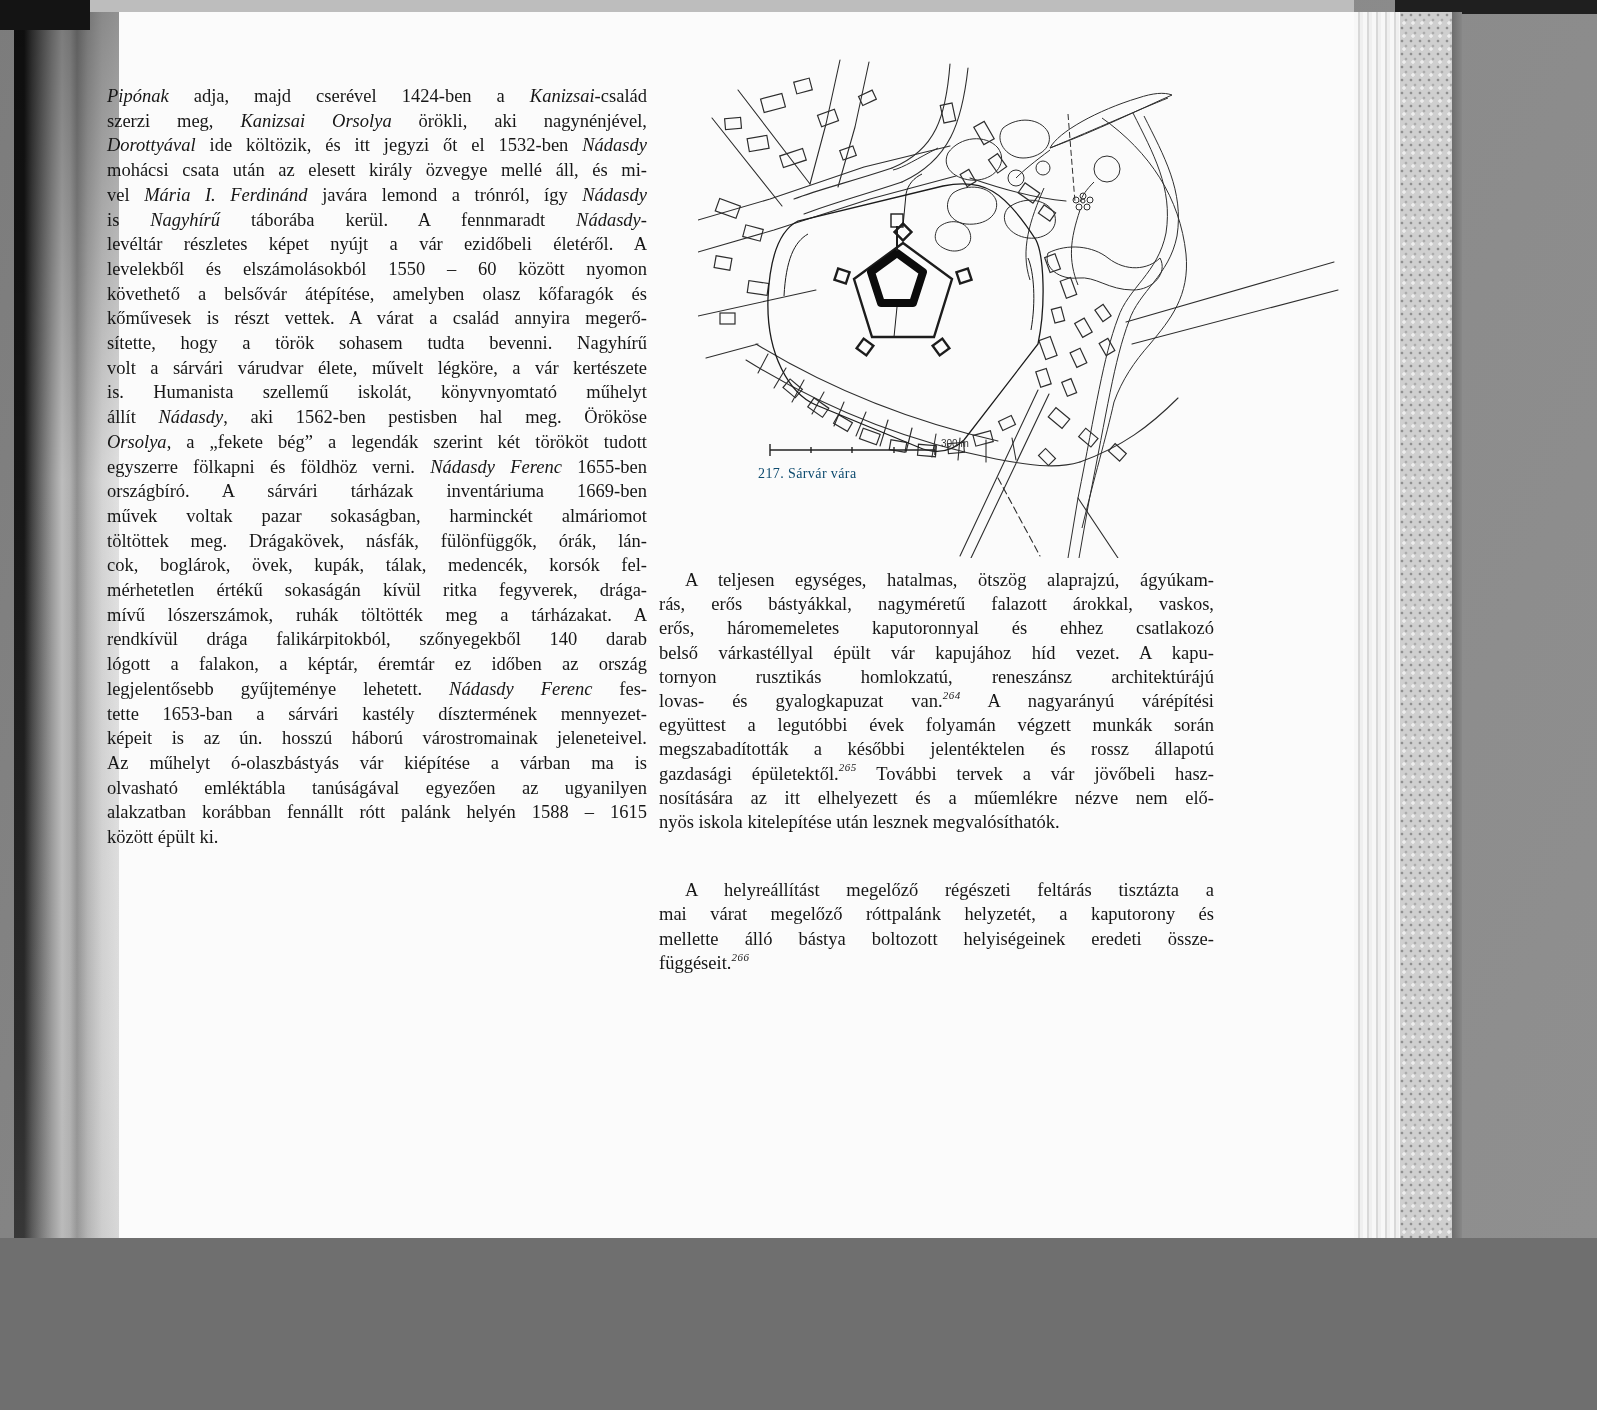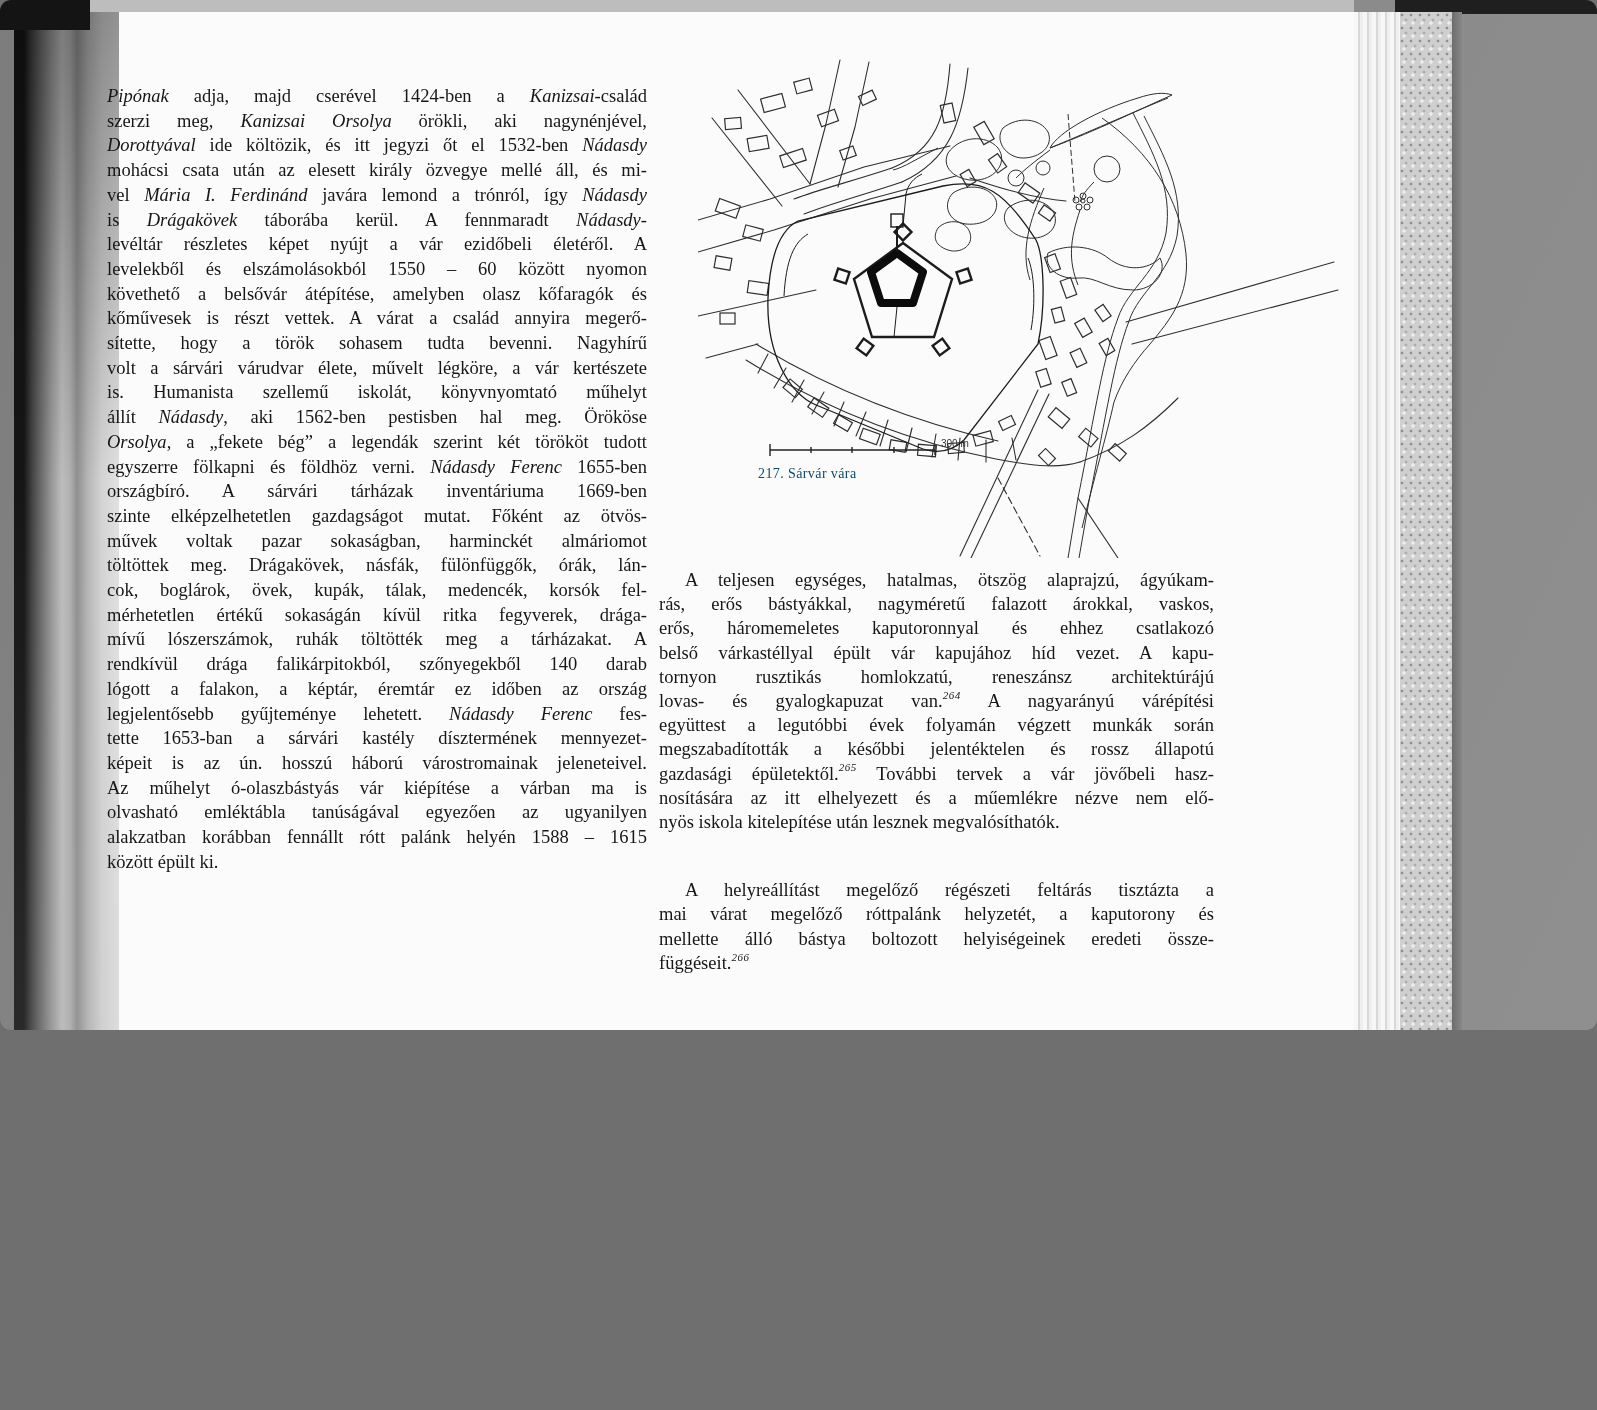--- a/index.html
+++ b/index.html
@@ -1,18 +1,18 @@
 <!DOCTYPE html>
 <html><head>
 <meta charset="utf-8">
 <style>
   html,body{margin:0;padding:0;background:#6f6f6f;}
-  .scan{position:relative;width:1597px;height:1030px;overflow:hidden;
+  .scan{position:relative;width:1597px;height:1238px;overflow:hidden;
         background:linear-gradient(115deg,#7c7c7c 0%,#888 40%,#8f8f8f 100%);
-        font-family:"Liberation Serif","DejaVu Serif",serif;border-radius:11px;}
+        font-family:"Liberation Serif","DejaVu Serif",serif;}
   .top-strip{position:absolute;left:90px;top:0;width:1264px;height:12px;background:#bdbdbd;}
   .corner-tl{position:absolute;left:0;top:0;width:90px;height:30px;background:#141414;}
   .corner-tr{position:absolute;left:1395px;top:0;width:202px;height:14px;background:#1f1f1f;}
   .page{position:absolute;left:14px;top:12px;width:1340px;height:1340px;background:#fbfbfb;
         border-bottom-left-radius:80px 48px;border-bottom:3px solid #454545;overflow:hidden;}
   .gutter{position:absolute;left:0;top:0;width:105px;height:100%;
     background:
       linear-gradient(180deg, rgba(0,0,0,0.42) 0%, rgba(0,0,0,0.10) 35%, rgba(110,110,110,0.22) 78%, rgba(140,140,140,0.34) 100%),
       linear-gradient(90deg,#181818 0 10px,#4a4a4a 18px,#7c7c7c 28px,#aaa 38px,#d2d2d2 48px,#c4c4c4 56px,#a0a0a0 63px,#cbcbcb 74px,#ececec 88px,#fbfbfb 105px);}
   .edge-lines{position:absolute;left:1354px;top:12px;width:46px;height:1340px;
@@ -43,33 +43,32 @@
   <div class="page">
     <div class="gutter"></div>
 
     <div class="col col-left">
         <div>
           <div class="tline"><i>Pipónak</i> adja, majd cserével 1424-ben a <i>Kanizsai</i>-család</div>
           <div class="tline">szerzi meg, <i>Kanizsai Orsolya</i> örökli, aki nagynénjével,</div>
           <div class="tline"><i>Dorottyával</i> ide költözik, és itt jegyzi őt el 1532-ben <i>Nádasdy</i></div>
           <div class="tline">mohácsi csata után az elesett király özvegye mellé áll, és mi-</div>
           <div class="tline">vel <i>Mária I. Ferdinánd</i> javára lemond a trónról, így <i>Nádasdy</i></div>
-          <div class="tline">is <i>Drágakövek</i> táborába kerül. A fennmaradt <i>Nádasdy</i>-</div>
+          <div class="tline">is <i>Nagyhírű</i> táborába kerül. A fennmaradt <i>Nádasdy</i>-</div>
           <div class="tline">levéltár részletes képet nyújt a vár ezidőbeli életéről. A</div>
           <div class="tline">levelekből és elszámolásokból 1550 – 60 között nyomon</div>
           <div class="tline">követhető a belsővár átépítése, amelyben olasz kőfaragók és</div>
           <div class="tline">kőművesek is részt vettek. A várat a család annyira megerő-</div>
           <div class="tline">sítette, hogy a török sohasem tudta bevenni. Nagyhírű</div>
           <div class="tline">volt a sárvári várudvar élete, művelt légköre, a vár kertészete</div>
           <div class="tline">is. Humanista szellemű iskolát, könyvnyomtató műhelyt</div>
           <div class="tline">állít <i>Nádasdy</i>, aki 1562-ben pestisben hal meg. Örököse</div>
           <div class="tline"><i>Orsolya</i>, a „fekete bég” a legendák szerint két törököt tudott</div>
           <div class="tline">egyszerre fölkapni és földhöz verni. <i>Nádasdy Ferenc</i> 1655-ben</div>
           <div class="tline">országbíró. A sárvári tárházak inventáriuma 1669-ben</div>
-          <div class="tline">szinte elképzelhetetlen gazdagságot mutat. Főként az ötvös-</div>
           <div class="tline">művek voltak pazar sokaságban, harminckét almáriomot</div>
           <div class="tline">töltöttek meg. Drágakövek, násfák, fülönfüggők, órák, lán-</div>
           <div class="tline">cok, boglárok, övek, kupák, tálak, medencék, korsók fel-</div>
           <div class="tline">mérhetetlen értékű sokaságán kívül ritka fegyverek, drága-</div>
           <div class="tline">mívű lószerszámok, ruhák töltötték meg a tárházakat. A</div>
           <div class="tline">rendkívül drága falikárpitokból, szőnyegekből 140 darab</div>
           <div class="tline">lógott a falakon, a képtár, éremtár ez időben az ország</div>
           <div class="tline">legjelentősebb gyűjteménye lehetett. <i>Nádasdy Ferenc</i> fes-</div>
           <div class="tline">tette 1653-ban a sárvári kastély dísztermének mennyezet-</div>
           <div class="tline">képeit is az ún. hosszú háború várostromainak jeleneteivel.</div>

